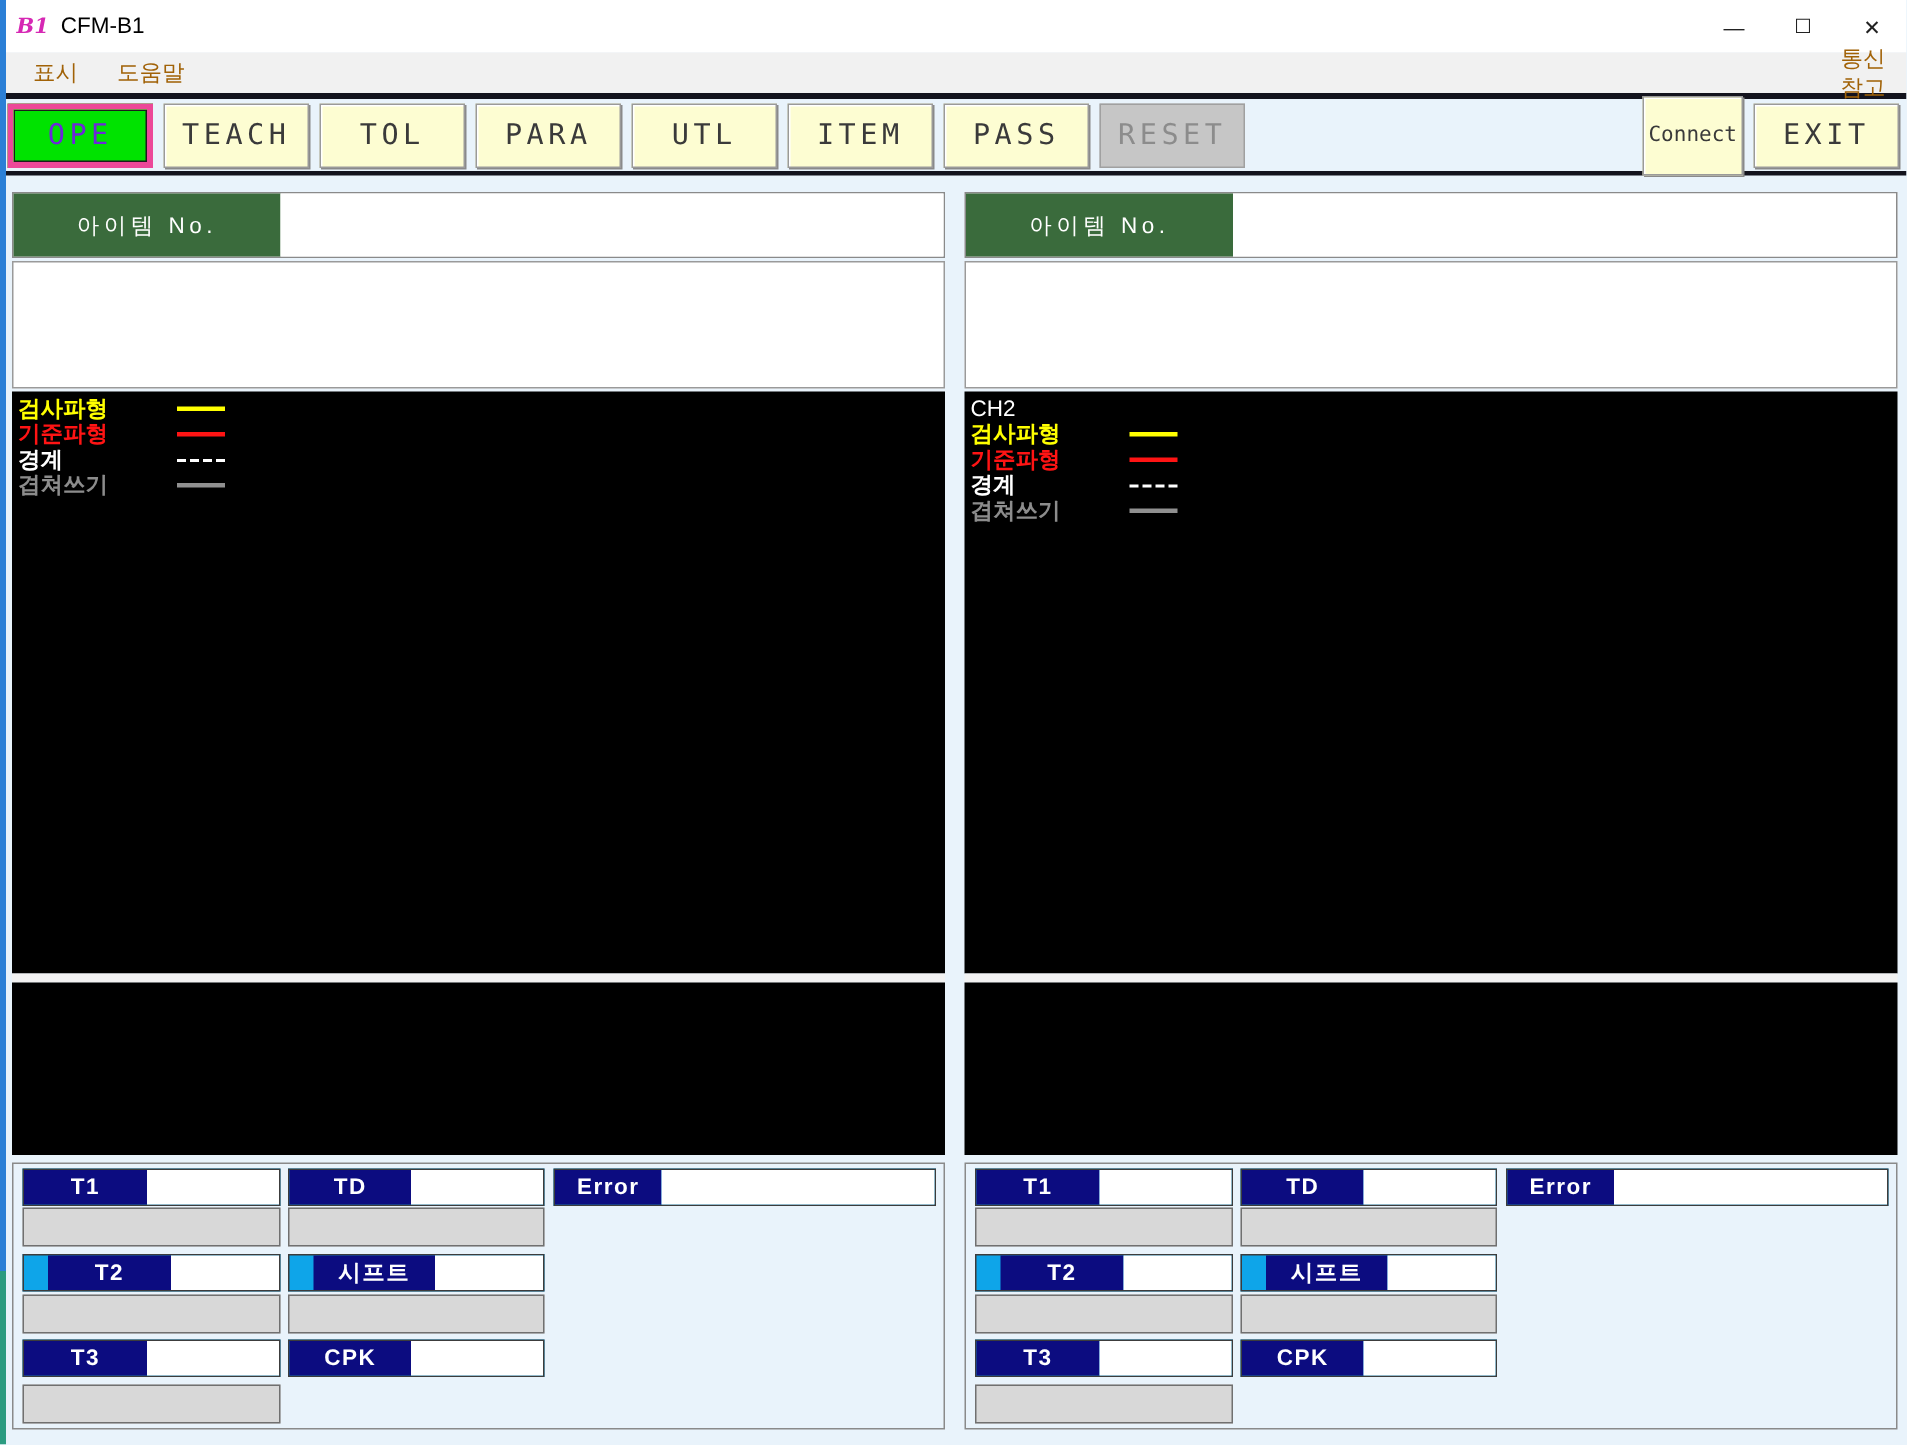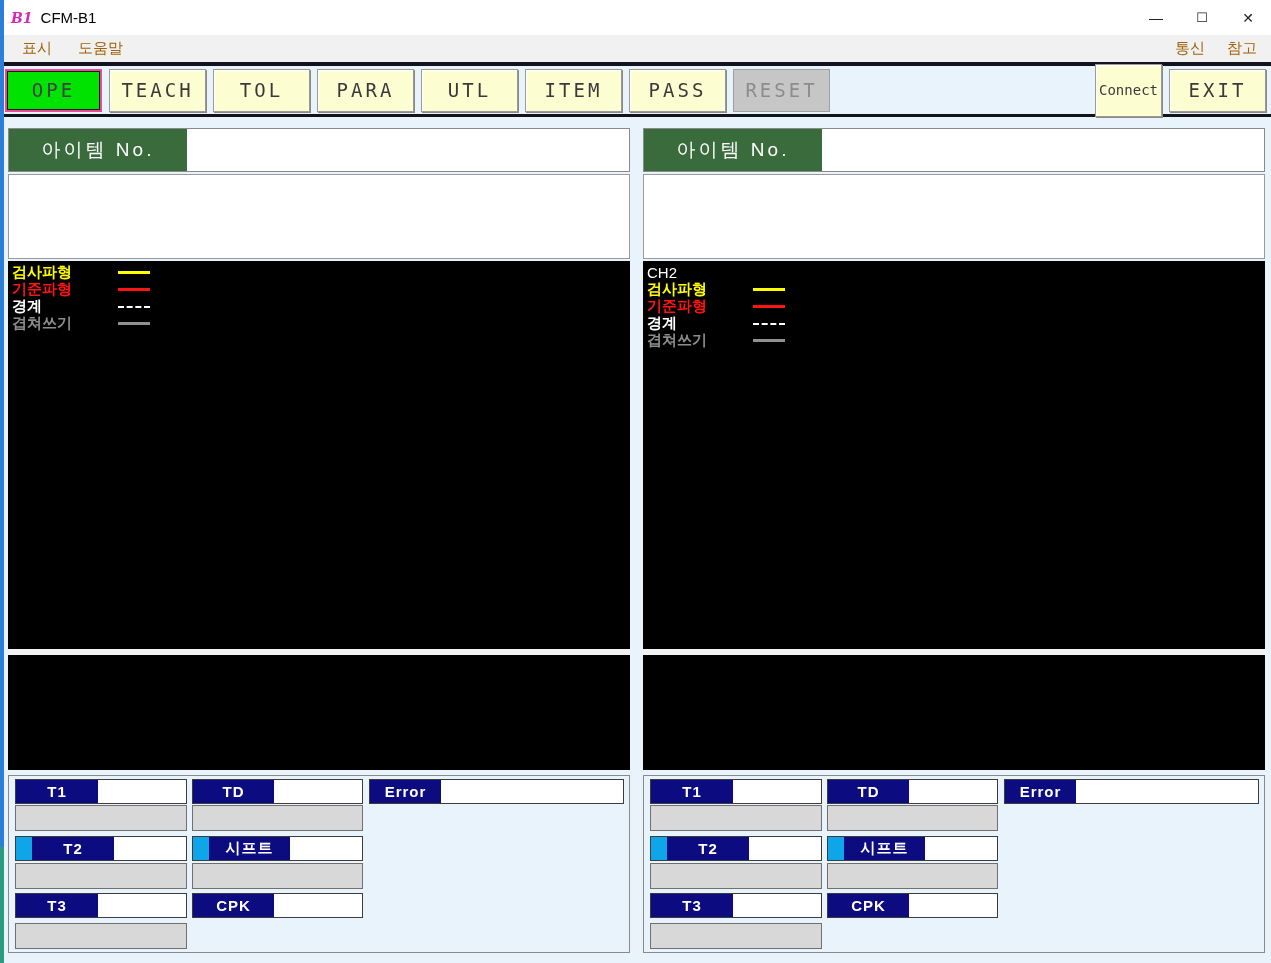--- a/index.html
+++ b/index.html
@@ -32,54 +32,54 @@
     font-size: 14px; color: #222; cursor: default;
   }
   .tb-btn.max { font-size: 13px; }
   
   .menubar {
     height: 31px; background: #f1f1f1; display: flex; align-items: center;
     padding: 0 14px 0 22px; border-bottom: 4px solid #13131d;
     font-size: 15px; color: #a16207;
   }
   .menu-item { margin-right: 26px; }
-  .menu-right { margin-left: auto; display: flex; }
+  .menu-right { margin-left: auto; display: flex; flex-direction: column; }
   .menu-right .menu-item { margin-right: 0; margin-left: 22px; }
   
   .toolbar {
     height: 51px; background: #e9f3fb; border-bottom: 3px solid #13131d;
     display: flex; align-items: center; padding: 0 5px; gap: 7px;
   }
   .tbtn {
     width: 97px; height: 43px; flex: none;
     background: #fdfdd2; border: 1px solid #9a9a9a;
     box-shadow: inset 1px 1px 0 #ffffff, 1px 1px 0 #8a8a8a;
     display: flex; align-items: center; justify-content: center;
     font-family: "DejaVu Sans Mono", monospace; font-size: 19px;
     letter-spacing: 3px; color: #3a3a3a; cursor: default;
   }
   .tbtn.active {
-    background: #00e300; border: 2px solid #ec4899;
-    box-shadow: inset 0 0 0 1px #1c1c1c; color: #404040;
+    background: #00e300; border: 4px solid #ec4899;
+    box-shadow: inset 0 0 0 1px #1c1c1c; color: #6d28d9;
   }
   .tbtn.disabled {
     background: #c6c6c6; color: #8c8c8c; border-color: #a0a0a0;
     box-shadow: none;
   }
   .tb-spacer { flex: 1; }
   .tbtn.connect { width: 67px; height: 53px; font-size: 14px; letter-spacing: 0; }
   
   .main { display: flex; gap: 13px; padding: 11px 6px 0 8px; }
   .panel { width: 622px; flex: none; }
   .item-header {
     height: 44px; background: #ffffff; border: 1px solid #8a8a8a; display: flex;
   }
   .item-label {
     width: 178px; flex: none; background: #3a6b3c; color: #ffffff;
-    font-size: 19px; letter-spacing: 3px;
+    font-size: 15px; letter-spacing: 3px;
     display: flex; align-items: center; justify-content: center;
   }
   .item-value { flex: 1; background: #ffffff; }
   .info-box {
     margin-top: 2px; height: 85px; background: #ffffff; border: 1px solid #9a9a9a;
   }
   .chart {
     margin-top: 2px; height: 388px; background: #000000;
     padding: 3px 0 0 4px;
   }

